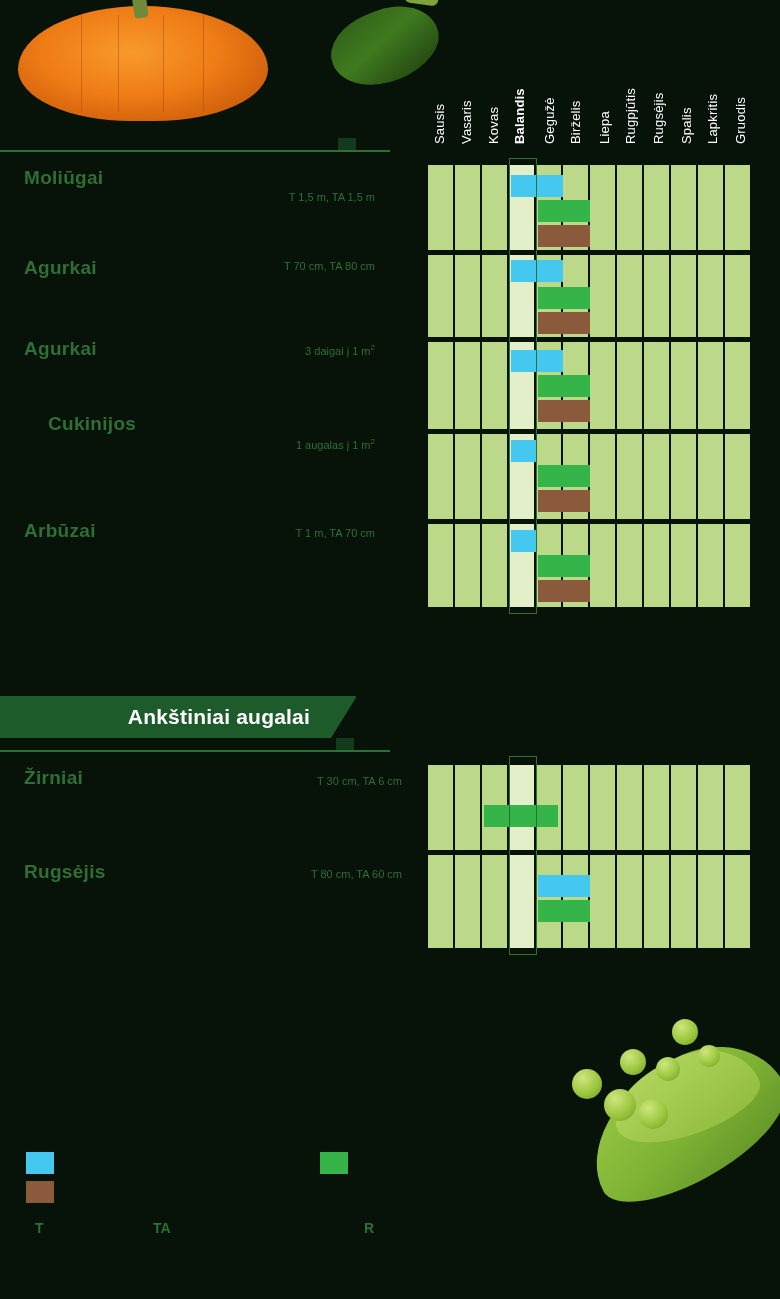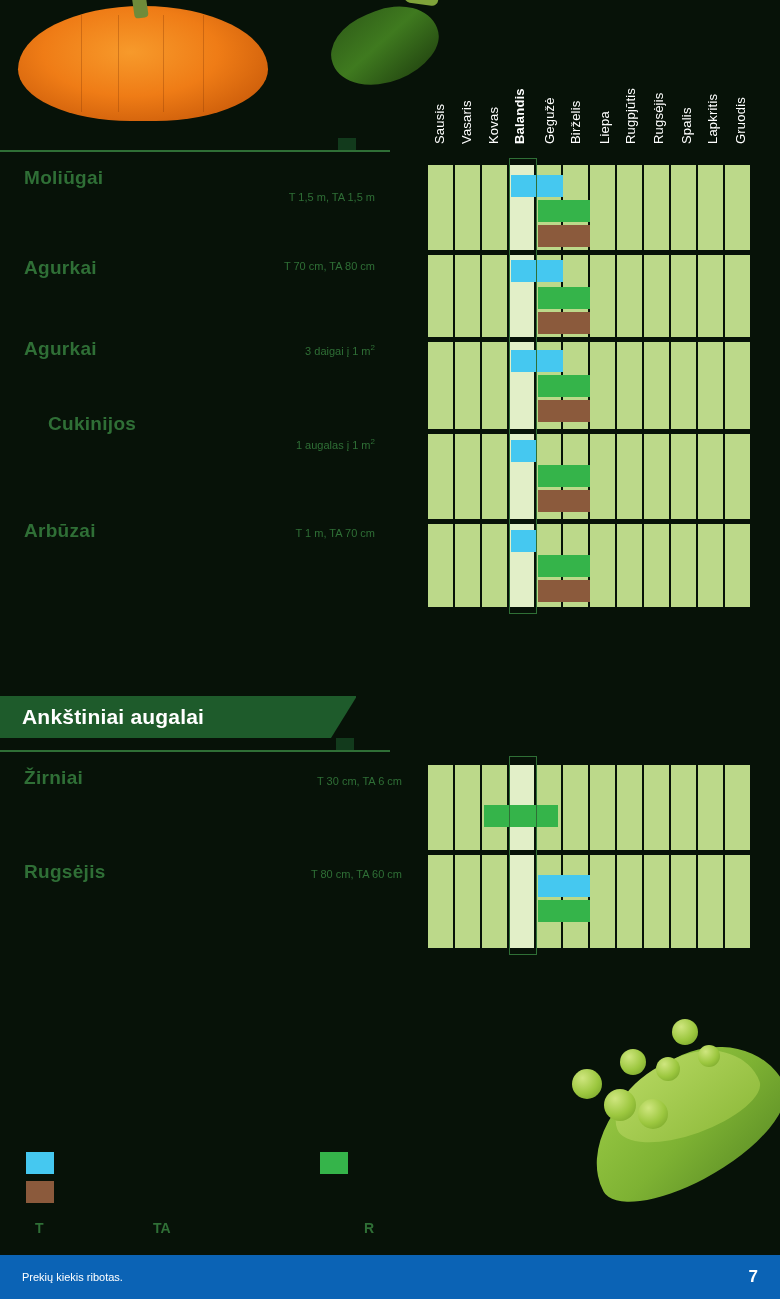--- a/index.html
+++ b/index.html
@@ -193,21 +193,21 @@
     <div class="bar" style="left:110px;top:300px;width:52px;height:22px;background:#35b44a;"></div>
     <div class="bar" style="left:110px;top:325px;width:52px;height:22px;background:#8b5a3c;"></div>
 
     <div class="bar" style="left:83px;top:365px;width:25px;height:22px;background:#45c8f0;"></div>
     <div class="bar" style="left:110px;top:390px;width:52px;height:22px;background:#35b44a;"></div>
     <div class="bar" style="left:110px;top:415px;width:52px;height:22px;background:#8b5a3c;"></div>
   </div>
 
   <div class="hl-box" style="left:509px;top:158px;width:28px;height:456px;"></div>
 
-  <div class="banner" style="left:0;top:696px;width:288px;">
+  <div class="banner" style="left:0;top:696px;width:288px;justify-content:flex-end;">
     <span>Ankštiniai augalai</span>
   </div>
   <div class="banner-tail" style="left:336px;top:738px;"></div>
   <div style="position:absolute;left:0;top:750px;width:390px;height:2px;background:#2f6f36;"></div>
 
   <div class="plant-name" style="left:24px;top:767px;">Žirniai</div>
   <div class="plant-spec" style="left:200px;top:775px;width:202px;">T 30 cm, TA 6 cm</div>
 
   <div class="plant-name" style="left:24px;top:861px;">Rugsėjis</div>
   <div class="plant-spec" style="left:200px;top:868px;width:202px;">T 80 cm, TA 60 cm</div>
@@ -238,18 +238,14 @@
   <div class="hl-box" style="left:509px;top:756px;width:28px;height:199px;"></div>
 
   <div class="legend-sw" style="left:26px;top:1152px;background:#45c8f0;"></div>
   <div class="legend-sw" style="left:26px;top:1181px;background:#8b5a3c;"></div>
   <div class="legend-sw" style="left:320px;top:1152px;background:#35b44a;"></div>
 
   <div class="legend-lab" style="left:35px;top:1220px;">T</div>
   <div class="legend-lab" style="left:153px;top:1220px;">TA</div>
   <div class="legend-lab" style="left:364px;top:1220px;">R</div>
 
-  <div class="footer">
-    <span class="note">Prekių kiekis ribotas.</span>
-    <span class="pg">7</span>
-  </div>
 
 </div>
 
 </body></html>

